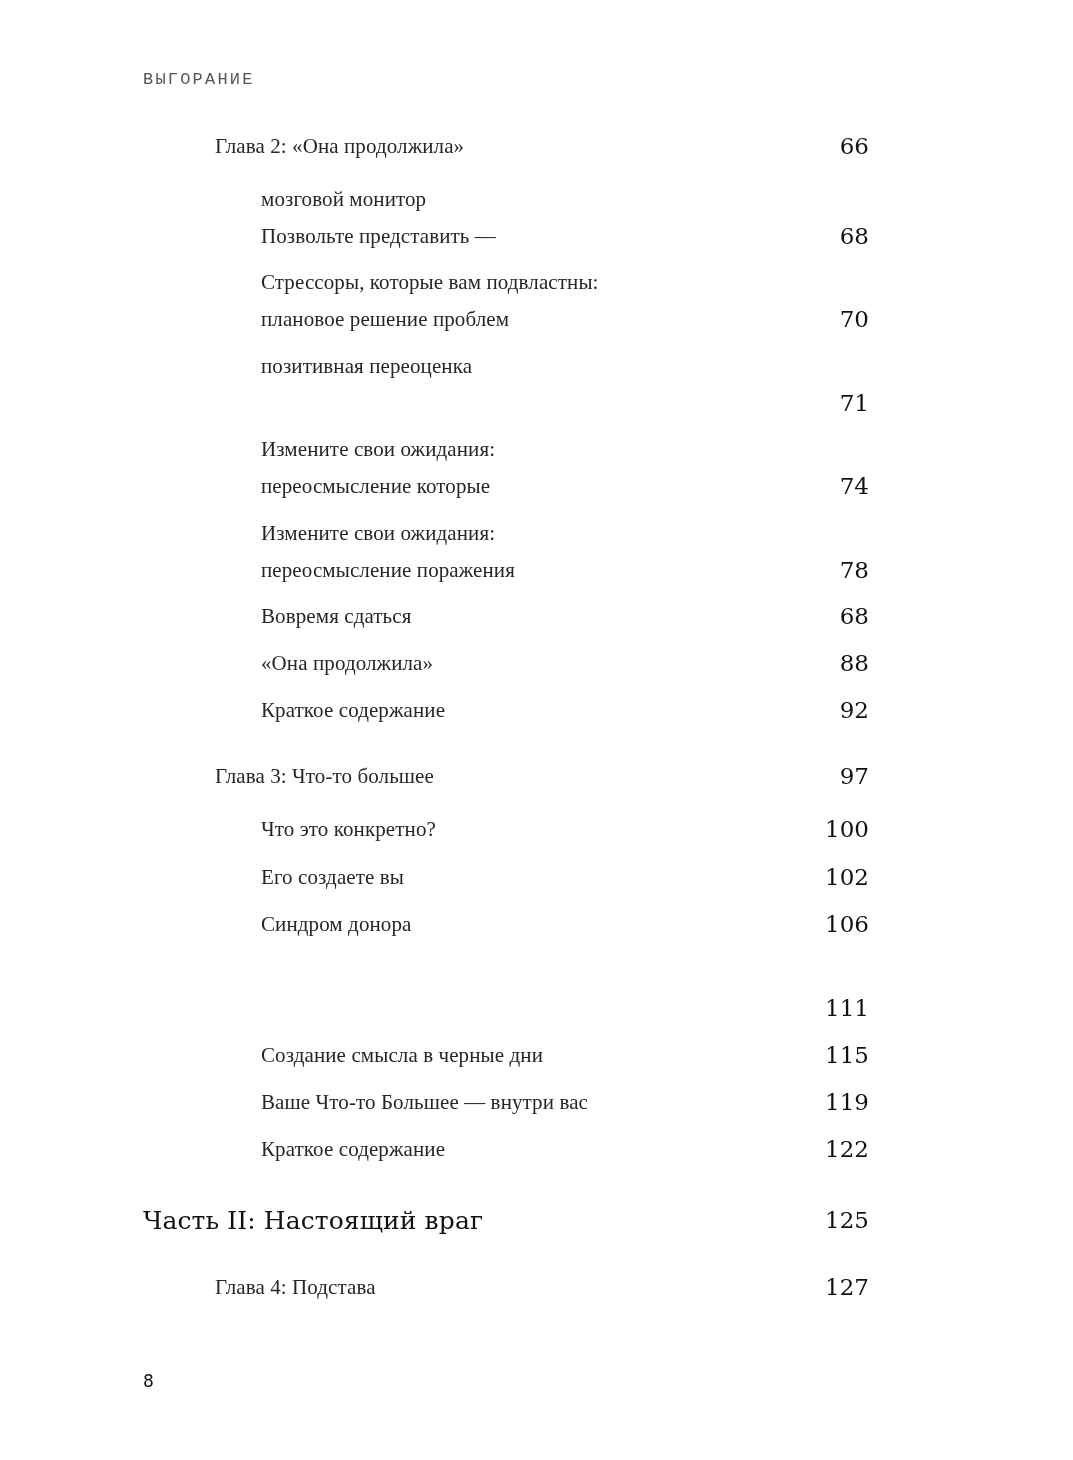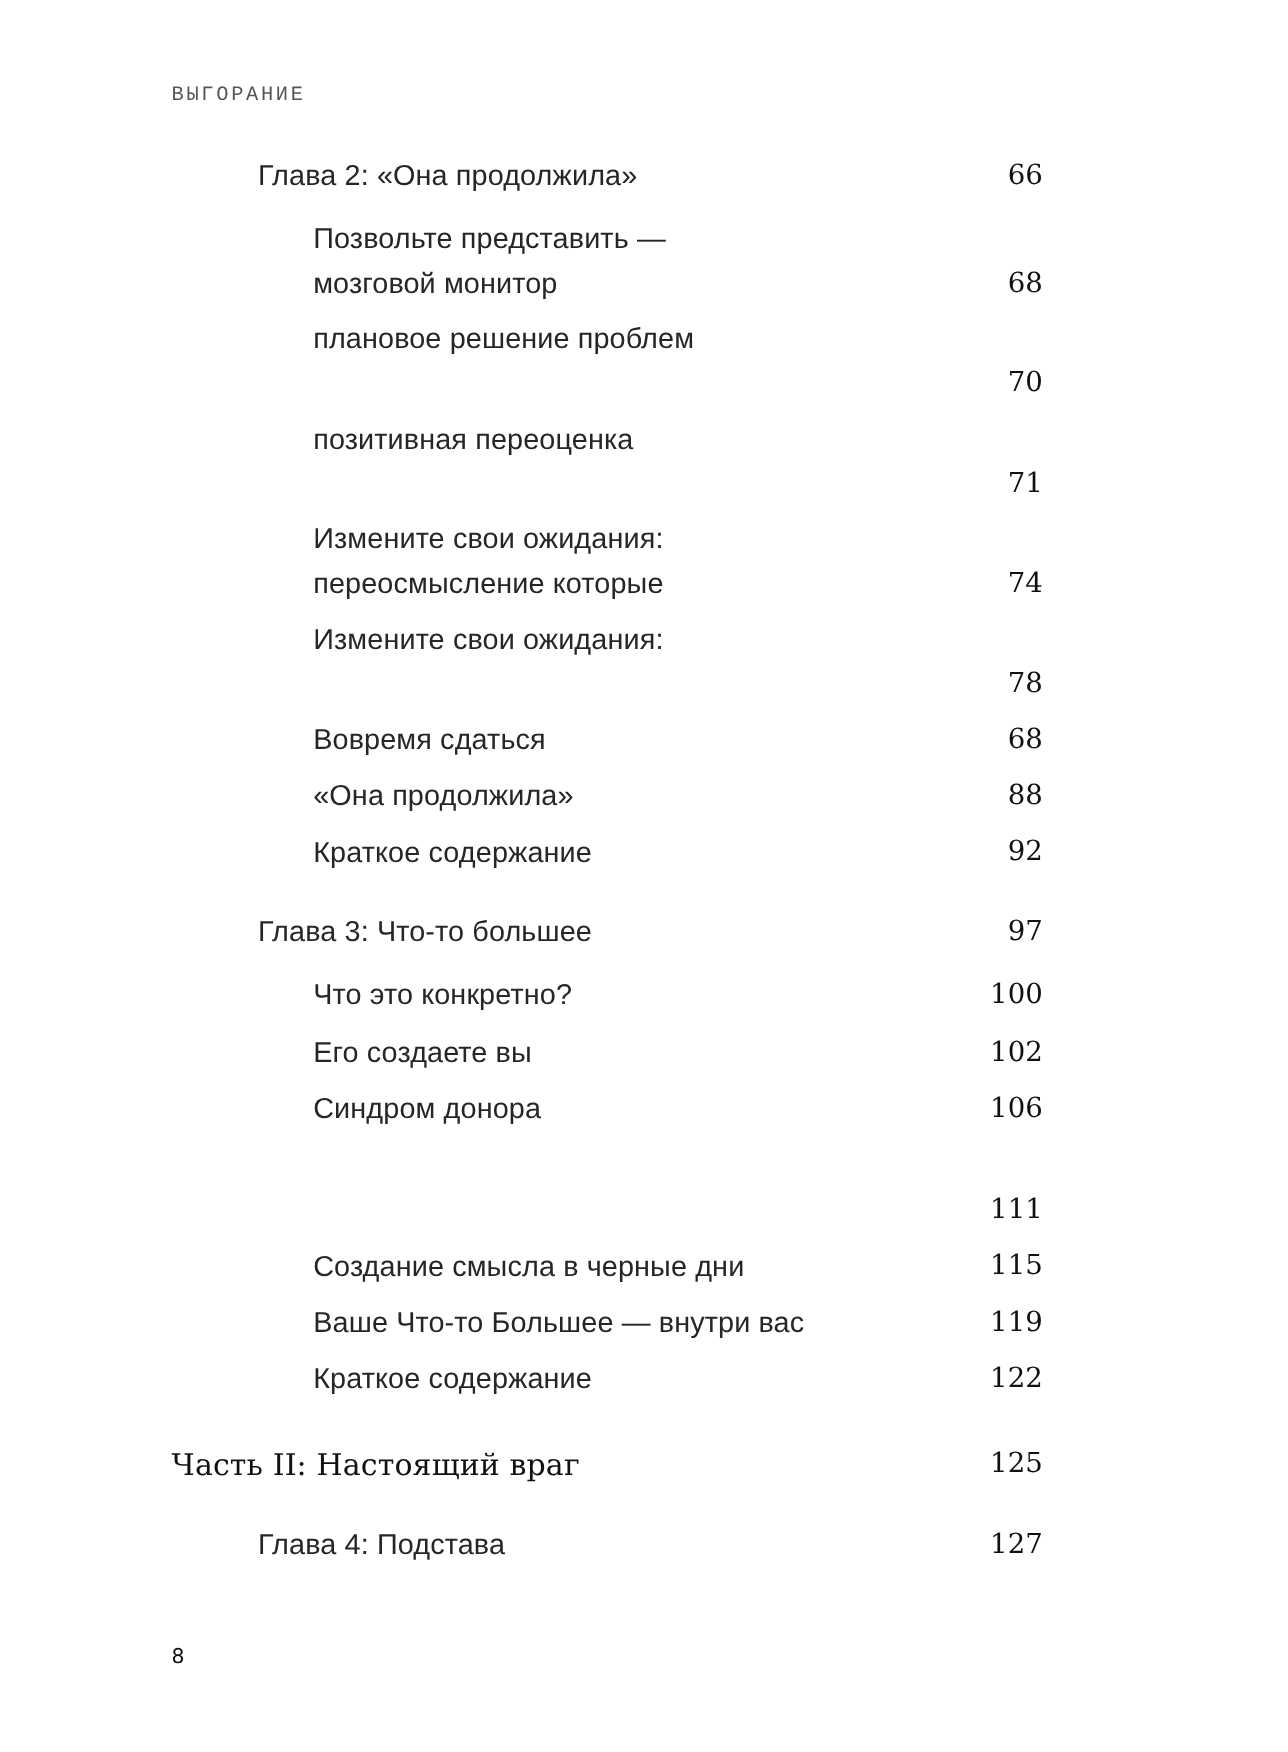--- a/index.html
+++ b/index.html
@@ -30,22 +30,22 @@
     top: 0;
     width: 1073px;
   }
   .entry {
     position: absolute;
     left: 0;
     width: 1073px;
   }
   .entry .title {
     position: absolute;
-    font-family: Liberation Sans, sans-serif;
-    font-size: 24px;
+    font-family: Liberation Serif, serif;
+    font-size: 21px;
     line-height: 37px;
     color: #262626;
     white-space: nowrap;
     letter-spacing: 0.1px;
   }
   .entry .title span { display: block; }
   .entry.chapter .title { left: 215px; }
   .entry.section .title { left: 261px; }
   .entry.part .title {
     left: 143px;
@@ -81,28 +81,29 @@
 
   <div class="entry chapter" style="top:128px">
     <div class="title">
         <span>Глава 2: «Она продолжила»</span>
       </div>
     <div class="page" style="top:0">66</div>
   </div>
 
   <div class="entry section" style="top:181px">
     <div class="title">
+        <span>мозговой монитор</span>
         <span>Позвольте представить —</span>
-        <span>мозговой монитор</span>
       </div>
     <div class="page" style="top:37px">68</div>
   </div>
 
   <div class="entry section" style="top:264px">
     <div class="title">
+        <span>Стрессоры, которые вам подвластны:</span>
         <span>плановое решение проблем</span>
       </div>
     <div class="page" style="top:37px">70</div>
   </div>
 
   <div class="entry section" style="top:348px">
     <div class="title">
         <span>позитивная переоценка</span>
       </div>
     <div class="page" style="top:37px">71</div>
@@ -112,20 +113,21 @@
     <div class="title">
         <span>Измените свои ожидания:</span>
         <span>переосмысление которые</span>
       </div>
     <div class="page" style="top:37px">74</div>
   </div>
 
   <div class="entry section" style="top:515px">
     <div class="title">
         <span>Измените свои ожидания:</span>
+        <span>переосмысление поражения</span>
       </div>
     <div class="page" style="top:37px">78</div>
   </div>
 
   <div class="entry section" style="top:598px">
     <div class="title">
         <span>Вовремя сдаться</span>
       </div>
     <div class="page" style="top:0">68</div>
   </div>

